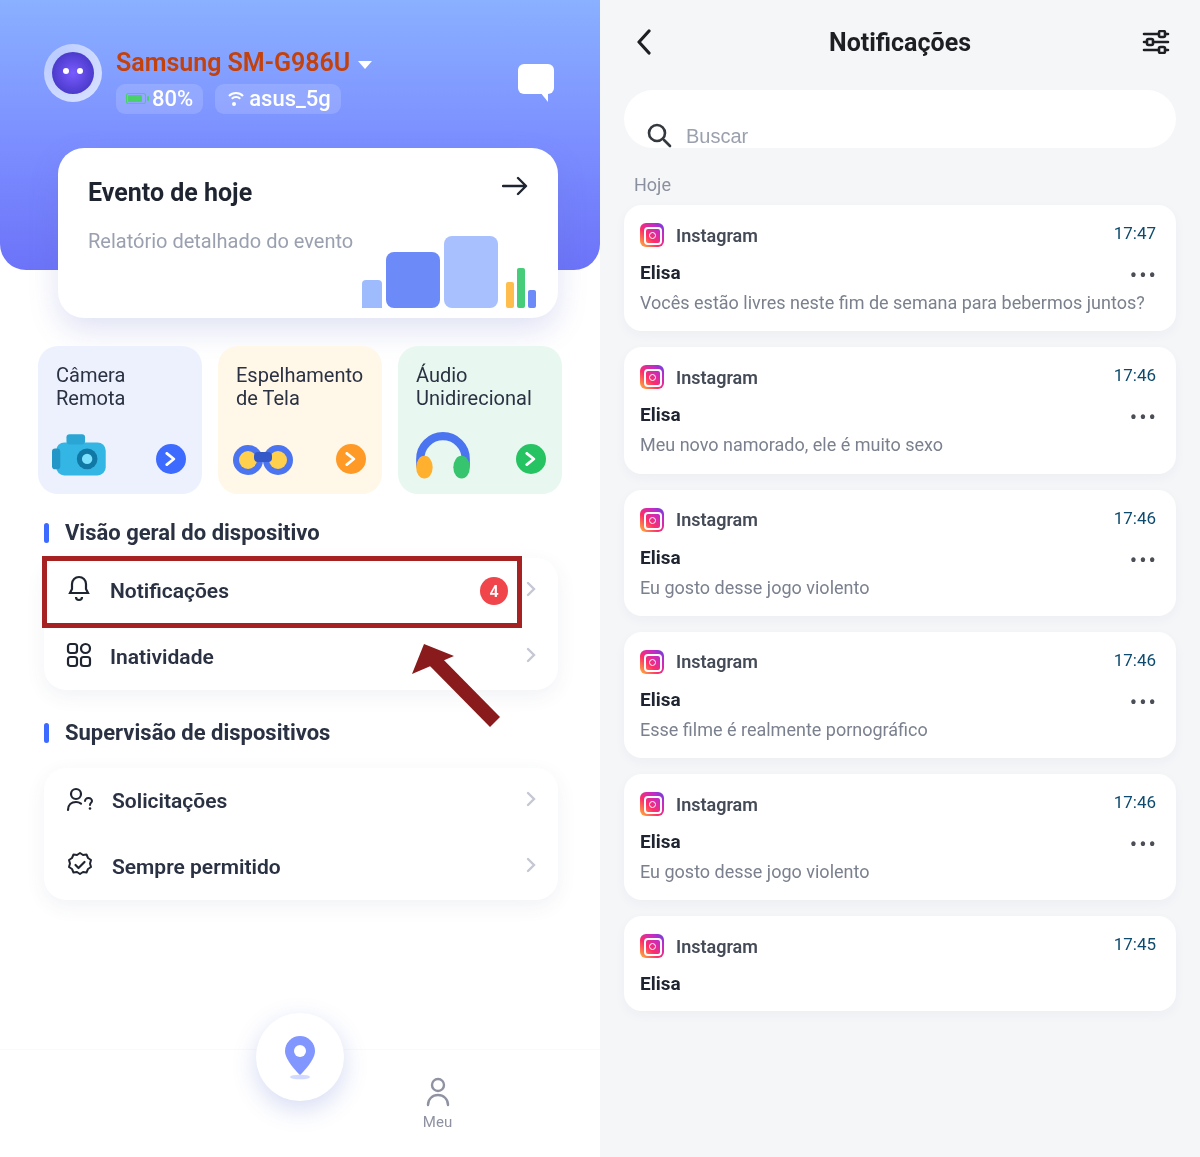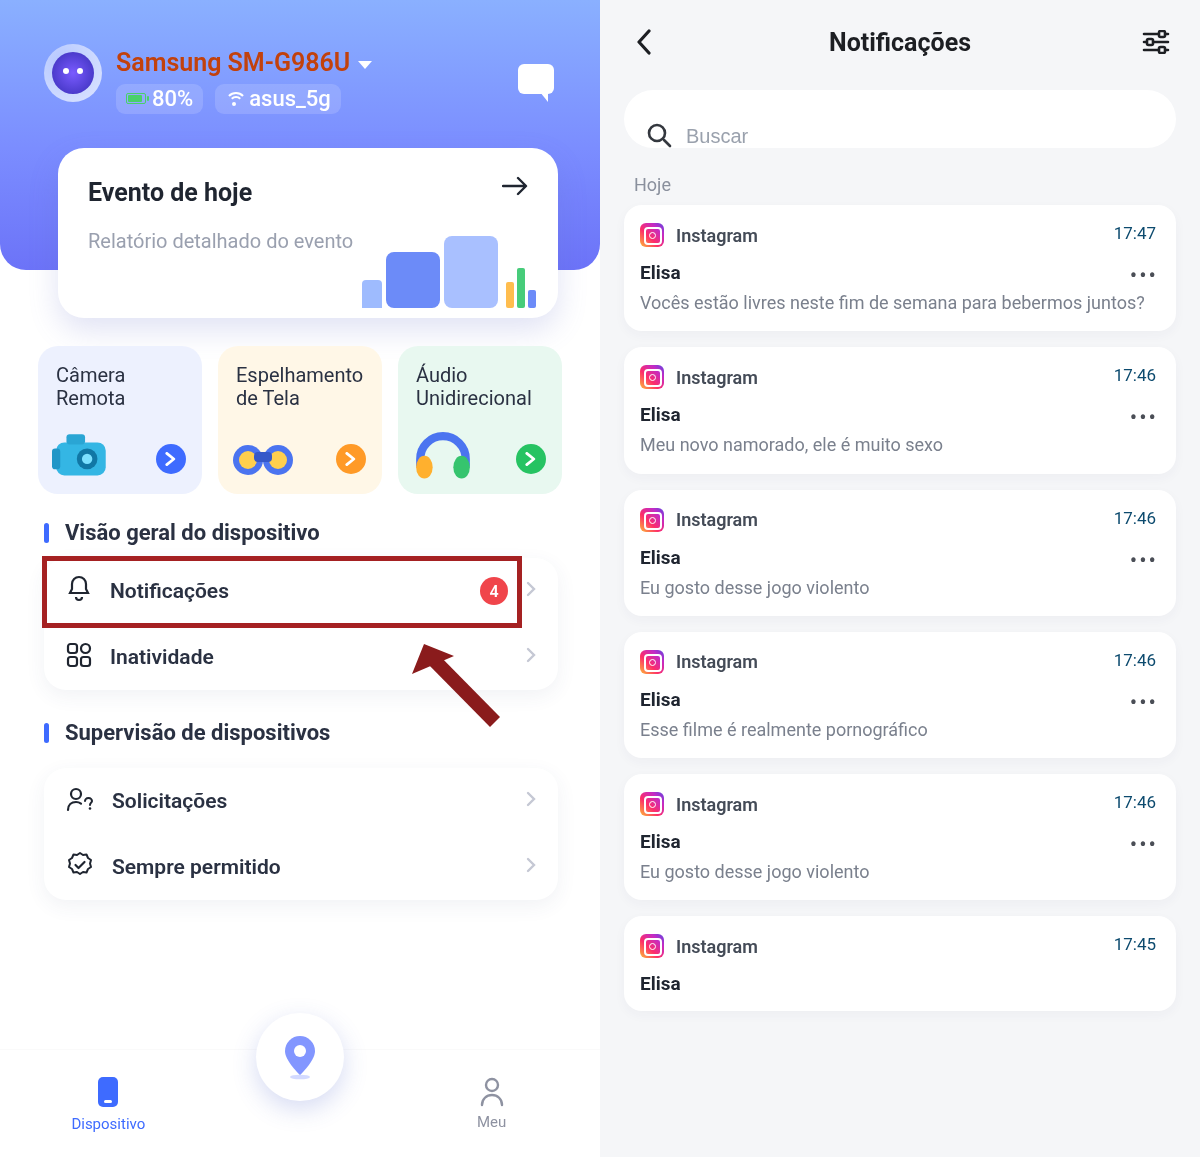--- a/index.html
+++ b/index.html
@@ -366,27 +366,20 @@
 
   <div class="highlight-box" style="left:42px;top:556px;width:480px;height:72px"></div>
   <div class="annot-arrow" style="left:400px;top:632px">
     <svg width="110" height="100" viewBox="0 0 110 100">
       <path d="M95 90 L28 22" stroke="#8A1B1C" stroke-width="14" stroke-linecap="butt"></path>
       <path d="M12 42 L24 12 L54 24 Z" fill="#8A1B1C"></path>
     </svg>
   </div>
 
   <div class="tabbar">
-    <div class="tab active">
-      <svg width="26" height="34" viewBox="0 0 26 34">
-          <rect x="3" y="2" width="20" height="30" rx="5" fill="#3E6BFF"></rect>
-          <rect x="9" y="25" width="8" height="3" rx="1.5" fill="#fff"></rect>
-        </svg>
-      <span>Dispositivo</span>
-    </div>
     <div style="width:90px"></div>
     <div class="tab">
       <svg width="26" height="30" viewBox="0 0 26 30">
           <circle cx="13" cy="8" r="6" stroke="#8e92a1" stroke-width="2.4" fill="none"></circle>
           <path d="M3 28c0-6 4.5-10 10-10s10 4 10 10" stroke="#8e92a1" stroke-width="2.4" fill="none" stroke-linecap="round"></path>
         </svg>
       <span>Meu</span>
     </div>
   </div>
   <div class="fab-loc">

